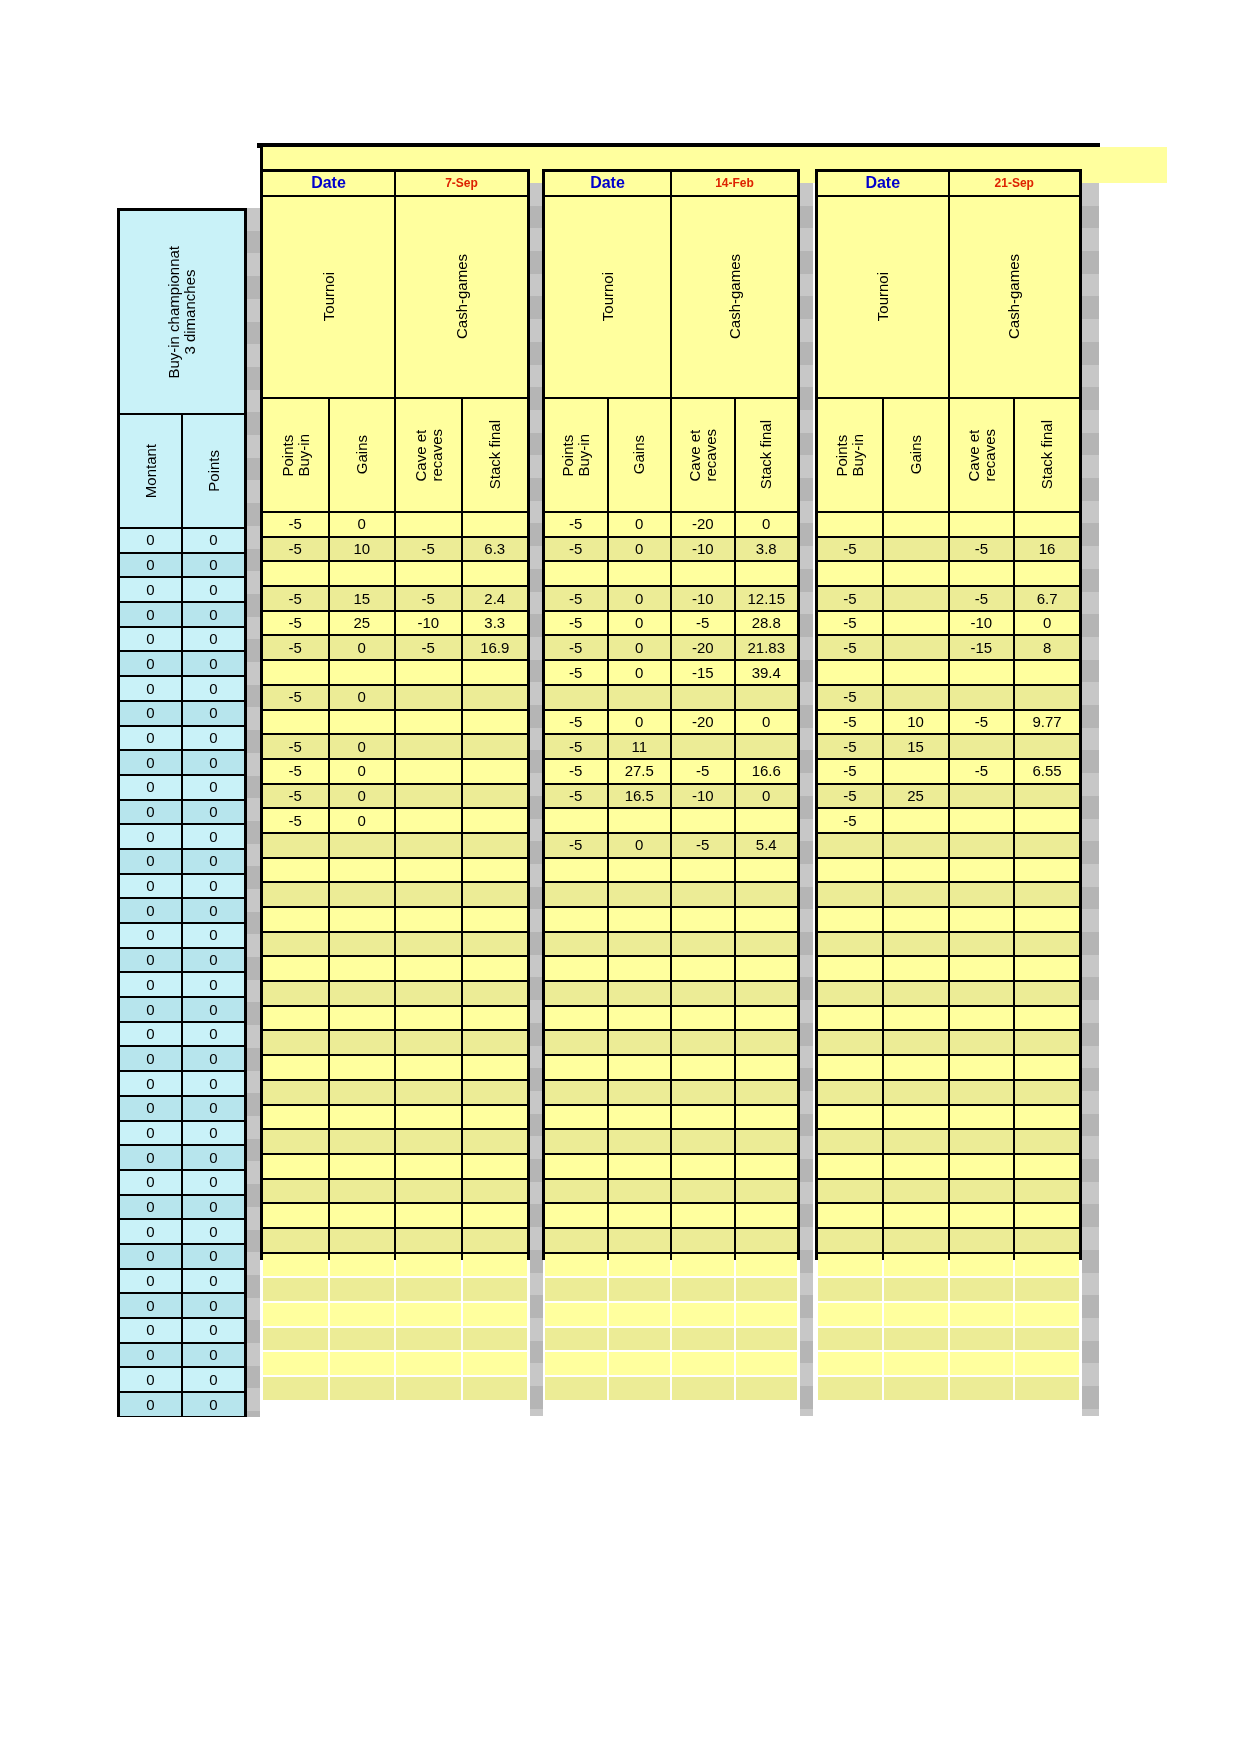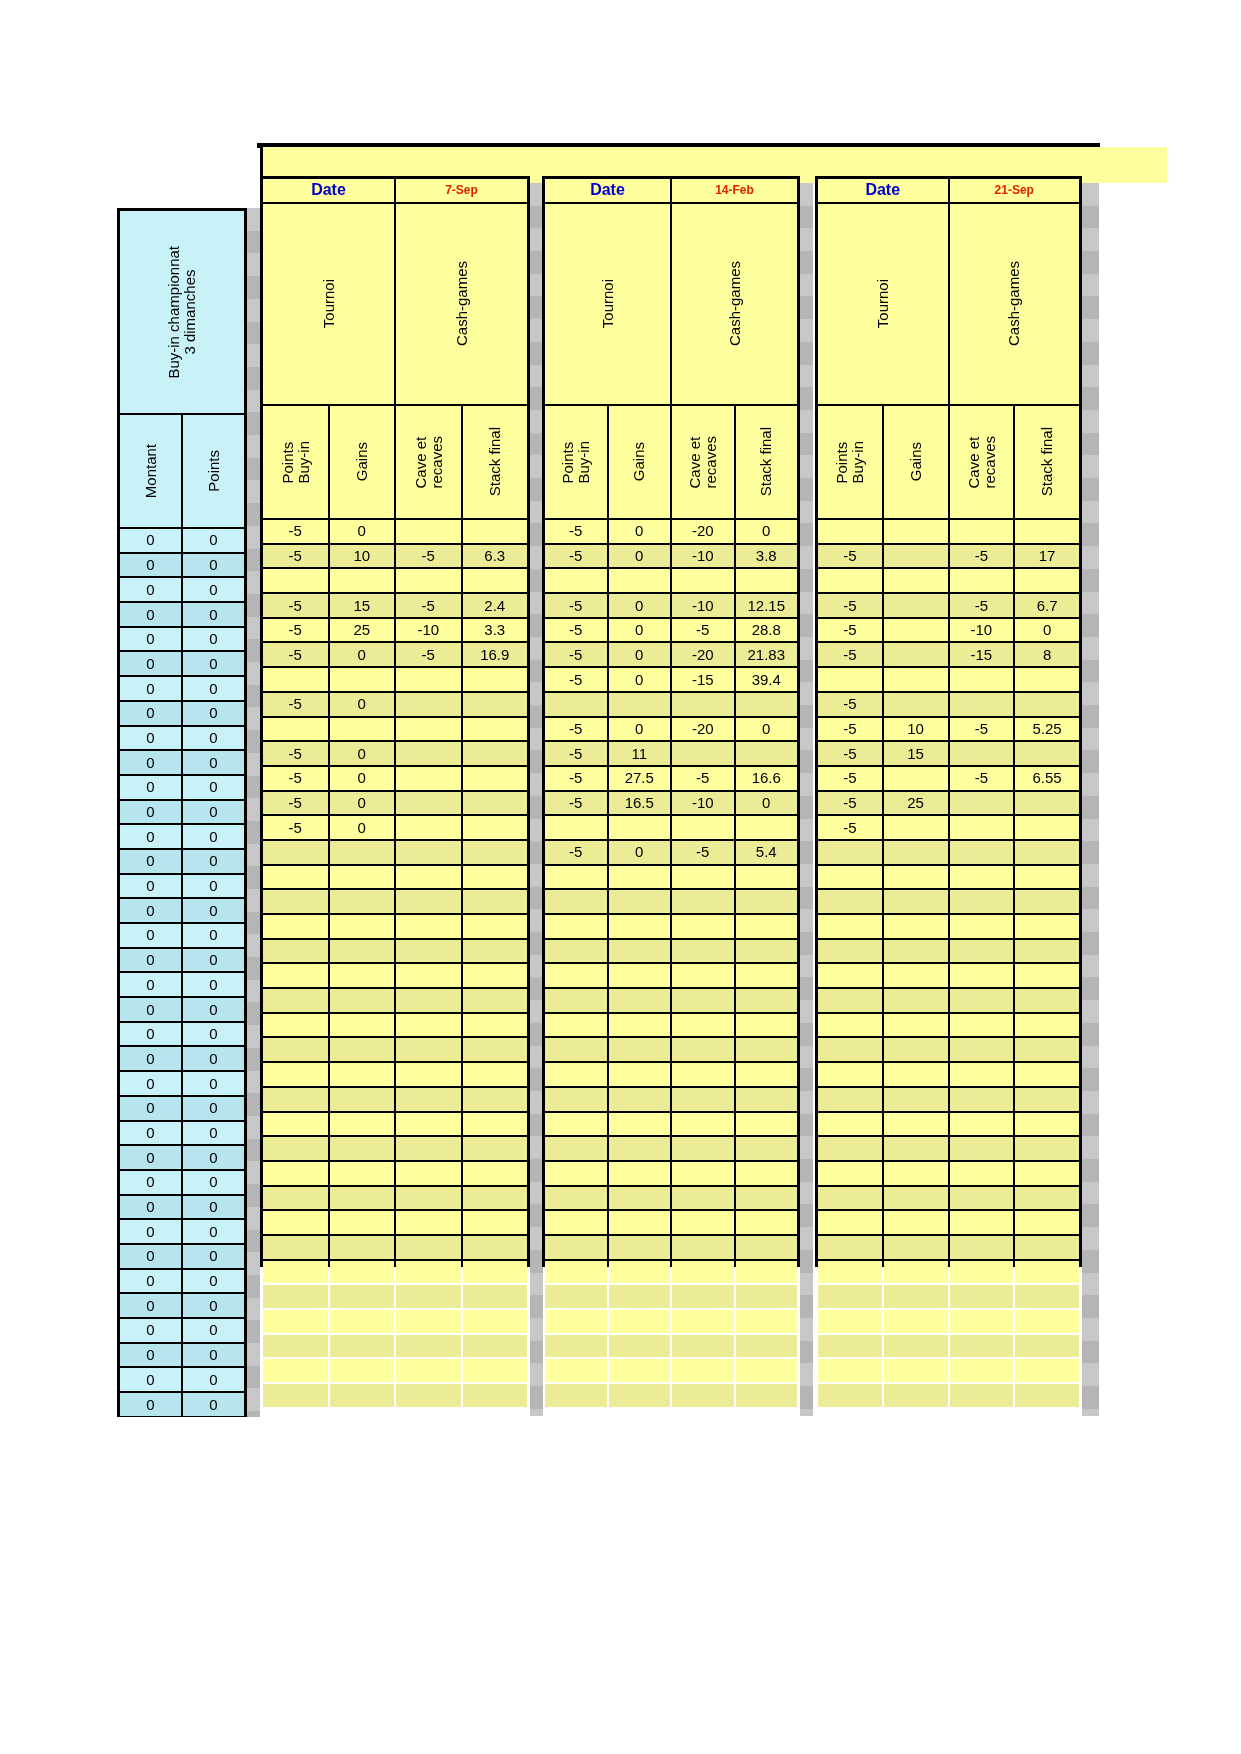--- a/index.html
+++ b/index.html
@@ -23,21 +23,21 @@
   .gridtable{
     position:absolute;display:grid;gap:2px;background:#000;padding:2px;
     box-sizing:border-box;border:1px solid #000;
   }
   #left-table{
     left:117px;top:208px;width:130px;height:1209px;
     grid-template-columns:1fr 1fr;
     grid-template-rows:202px 112px repeat(36,22.7px);
   }
   .group{
-    top:176px;height:1091px;
+    top:169px;height:1091px;
     grid-template-columns:repeat(4,1fr);
     grid-template-rows:23px 200px 112px repeat(36,22.7px);
   }
   #group-0{left:260px;width:270px;}
   #group-1{left:542px;width:258px;}
   #group-2{left:815px;width:267px;}
   .cell{
     display:flex;align-items:center;justify-content:center;
     font-size:15px;line-height:1.05;overflow:hidden;
   }
@@ -512,21 +512,21 @@
       <div class="cell hdr">
         <div class="vtext">Stack final</div>
       </div>
       <div class="cell yl"></div>
       <div class="cell yl"></div>
       <div class="cell yl"></div>
       <div class="cell yl"></div>
       <div class="cell yd">-5</div>
       <div class="cell yd"></div>
       <div class="cell yd">-5</div>
-      <div class="cell yd">17</div>
+      <div class="cell yd">16</div>
       <div class="cell yl"></div>
       <div class="cell yl"></div>
       <div class="cell yl"></div>
       <div class="cell yl"></div>
       <div class="cell yd">-5</div>
       <div class="cell yd"></div>
       <div class="cell yd">-5</div>
       <div class="cell yd">6.7</div>
       <div class="cell yl">-5</div>
       <div class="cell yl"></div>
@@ -540,21 +540,21 @@
       <div class="cell yl"></div>
       <div class="cell yl"></div>
       <div class="cell yl"></div>
       <div class="cell yd">-5</div>
       <div class="cell yd"></div>
       <div class="cell yd"></div>
       <div class="cell yd"></div>
       <div class="cell yl">-5</div>
       <div class="cell yl">10</div>
       <div class="cell yl">-5</div>
-      <div class="cell yl">5.25</div>
+      <div class="cell yl">9.77</div>
       <div class="cell yd">-5</div>
       <div class="cell yd">15</div>
       <div class="cell yd"></div>
       <div class="cell yd"></div>
       <div class="cell yl">-5</div>
       <div class="cell yl"></div>
       <div class="cell yl">-5</div>
       <div class="cell yl">6.55</div>
       <div class="cell yd">-5</div>
       <div class="cell yd">25</div>

